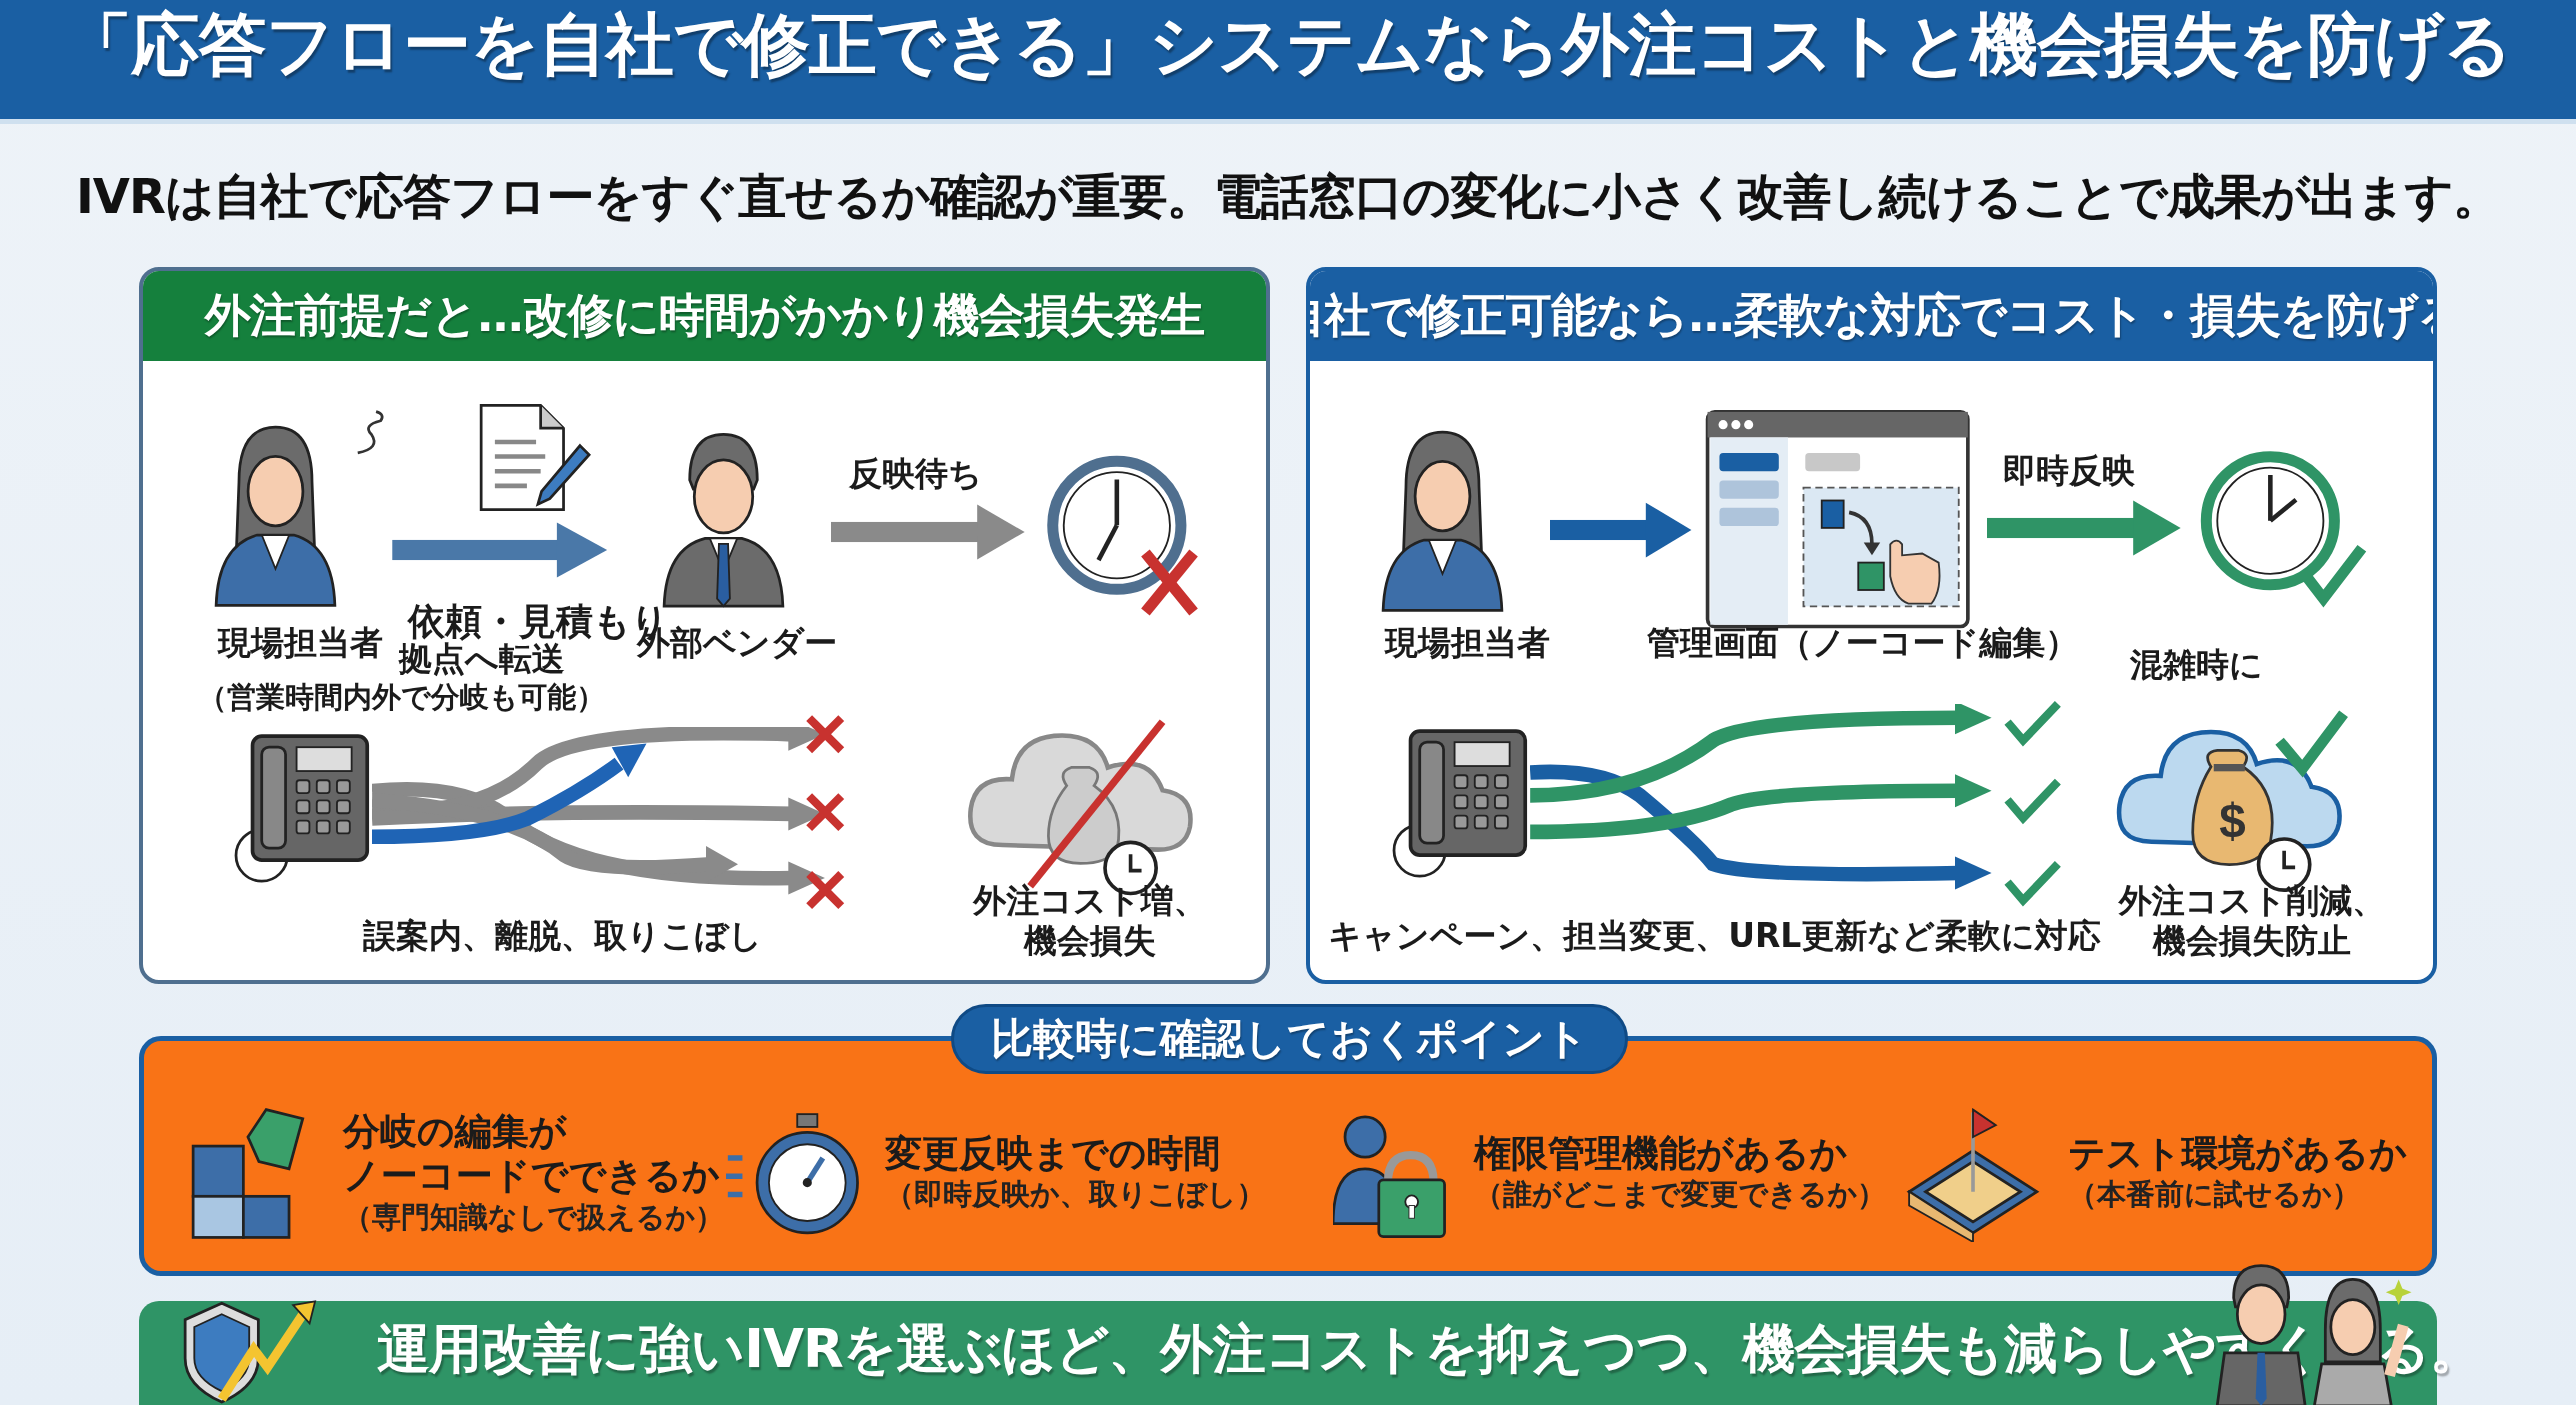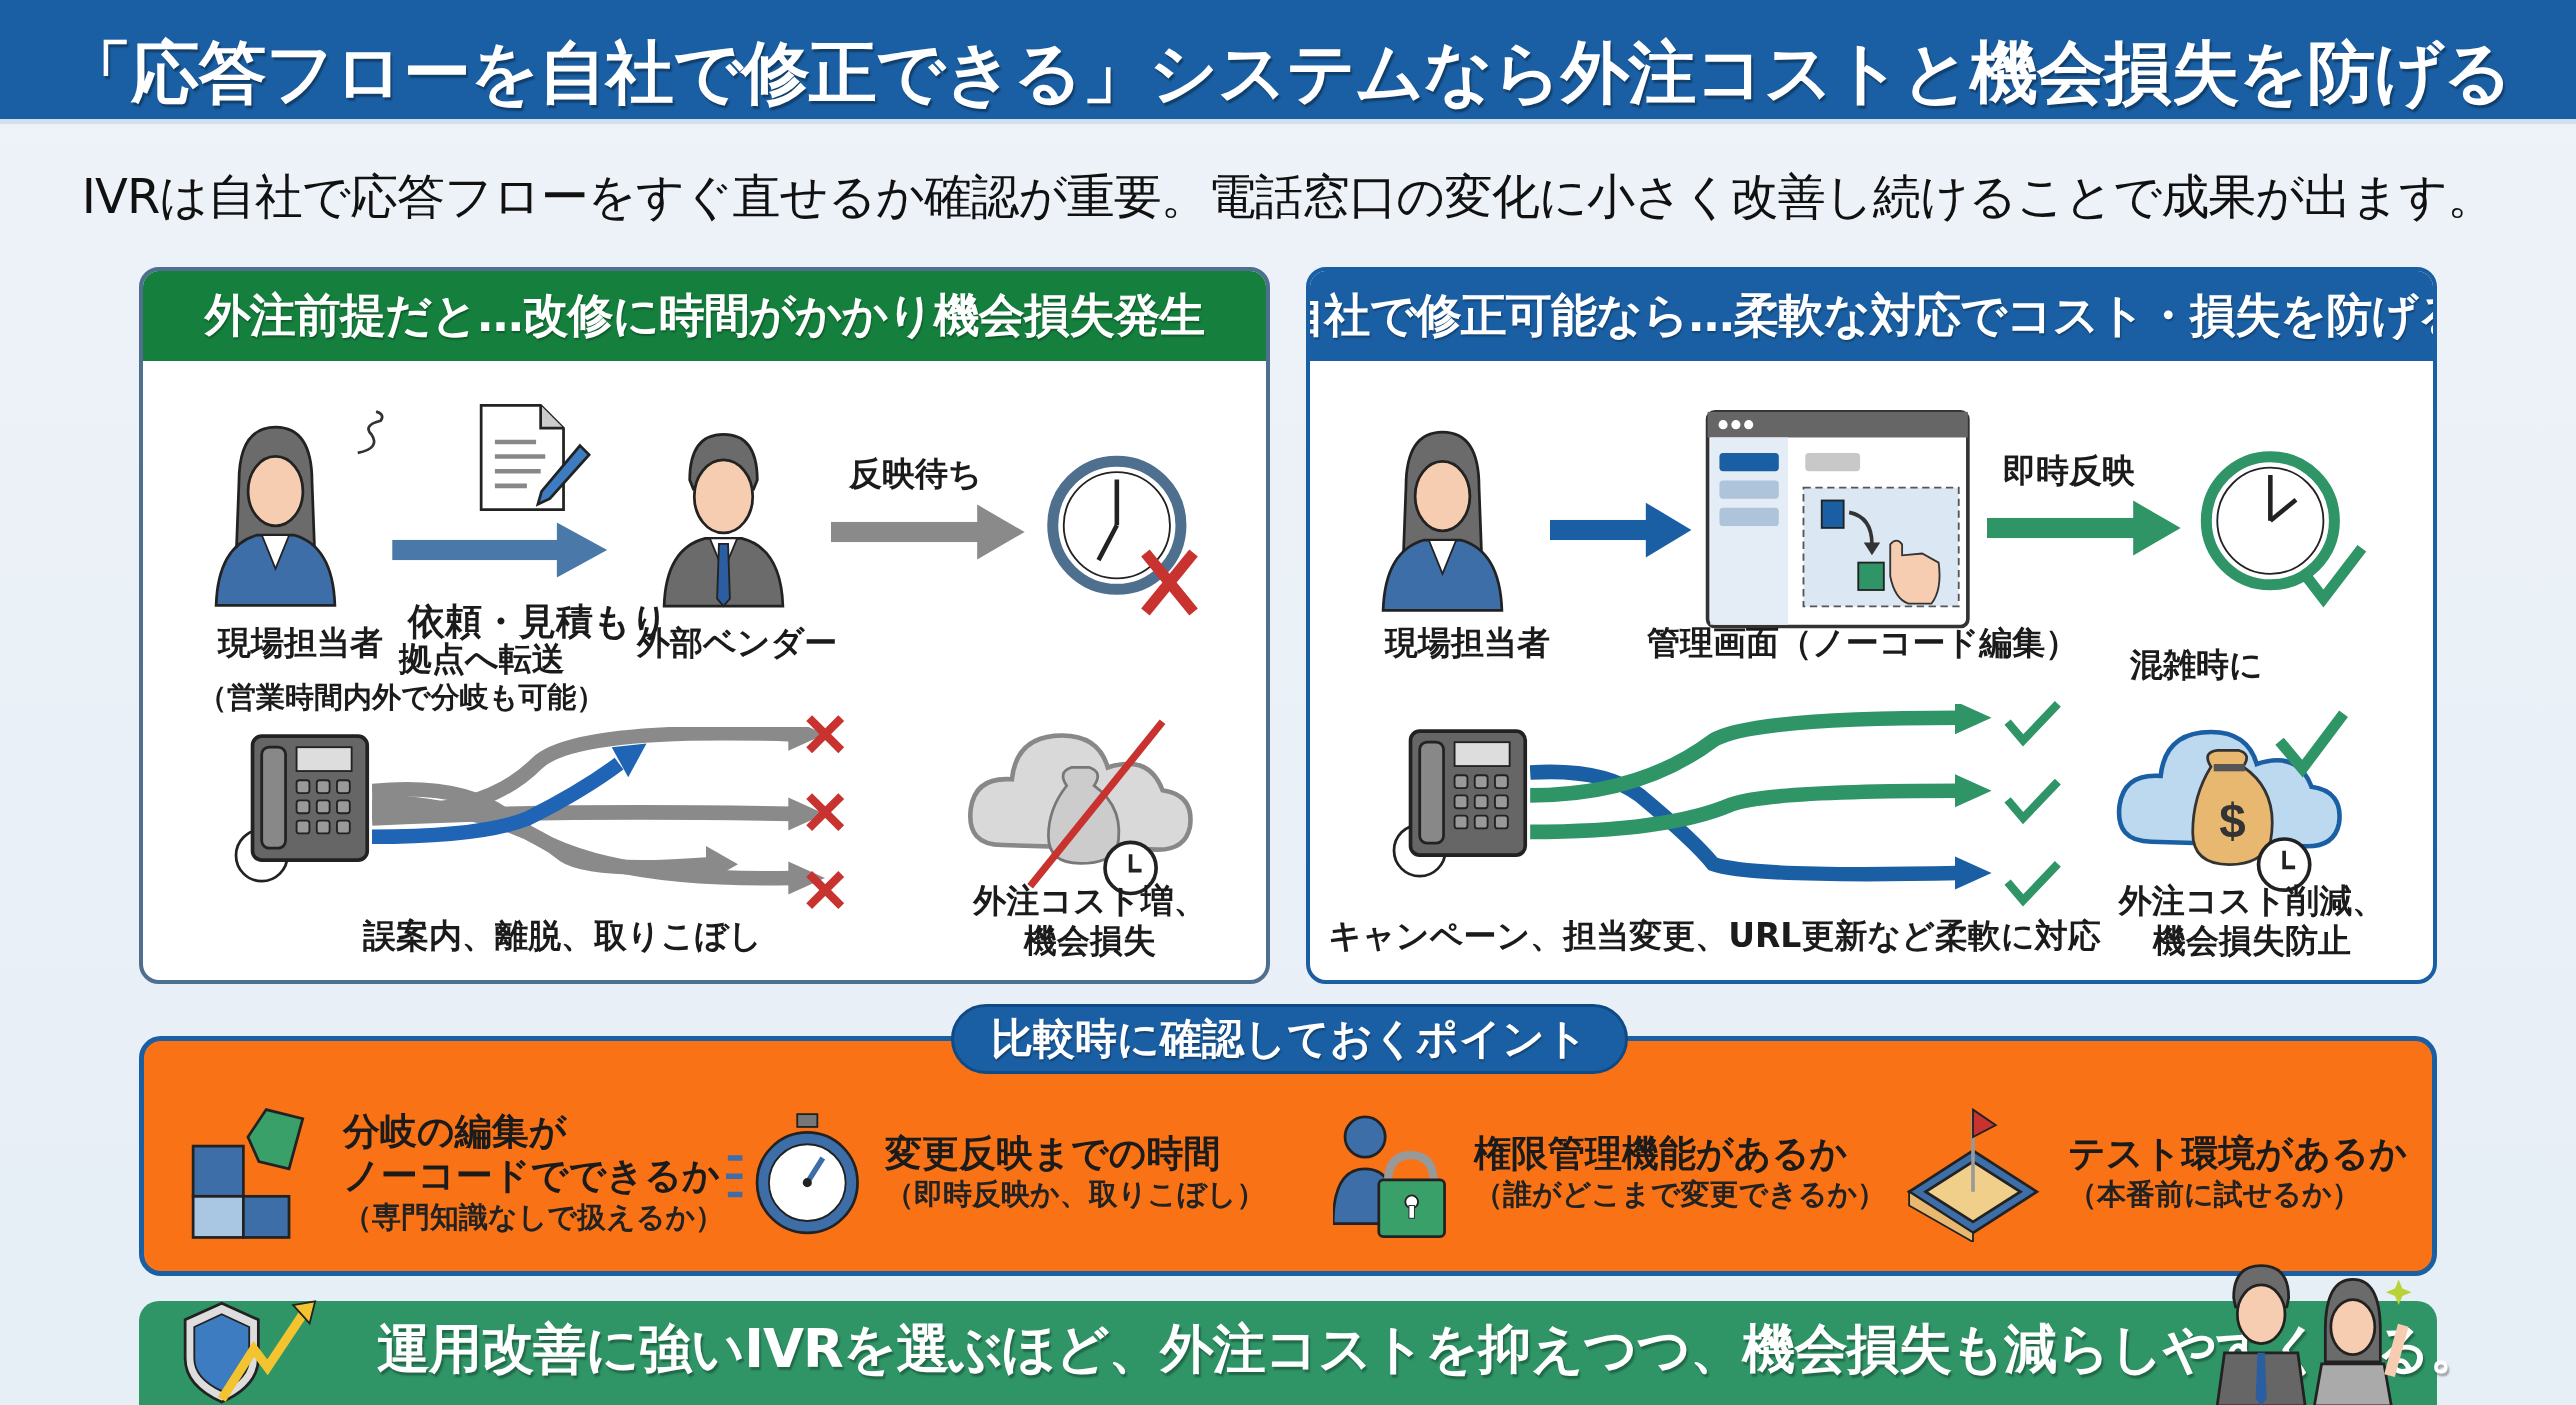--- a/index.html
+++ b/index.html
@@ -7,30 +7,30 @@
   body {
     font-family: "DejaVu Sans", "Liberation Sans", sans-serif;
     background: linear-gradient(180deg, #eef3f8 0%, #e6eef6 100%);
     position: relative;
     color: #1b1b1b;
   }
   .title-bar {
     position: absolute; left: 0; top: 0; width: 2576px; height: 124px;
     background: #1a5fa3;
     border-bottom: 5.5px solid #cfe0ef;
-    display: flex; align-items: flex-end; justify-content: center;
+    display: flex; align-items: flex-start; justify-content: center;
   }
   .title-bar h1 {
     color: #ffffff; font-size: 68px; font-weight: bold; letter-spacing: -0.9px;
     text-shadow: 1.8px 2.7px 1.8px rgba(0,0,0,0.35);
     white-space: nowrap;
   }
   .lead {
     position: absolute; left: 0; top: 165px; width: 2576px; text-align: center;
-    font-size: 48px; font-weight: normal; color: #111;
+    font-size: 48px; font-weight: bold; color: #111;
     white-space: nowrap; letter-spacing: -0.9px;
   }
 
   
   .panel {
     position: absolute; top: 267px; height: 717px;
     background: #ffffff; border-radius: 20px; overflow: hidden;
   }
   .panel.left { left: 139px; width: 1131px; border: 4.6px solid #4f6f8f; }
   .panel.right { left: 1306px; width: 1131px; border: 4.6px solid #1a5fa3; }

